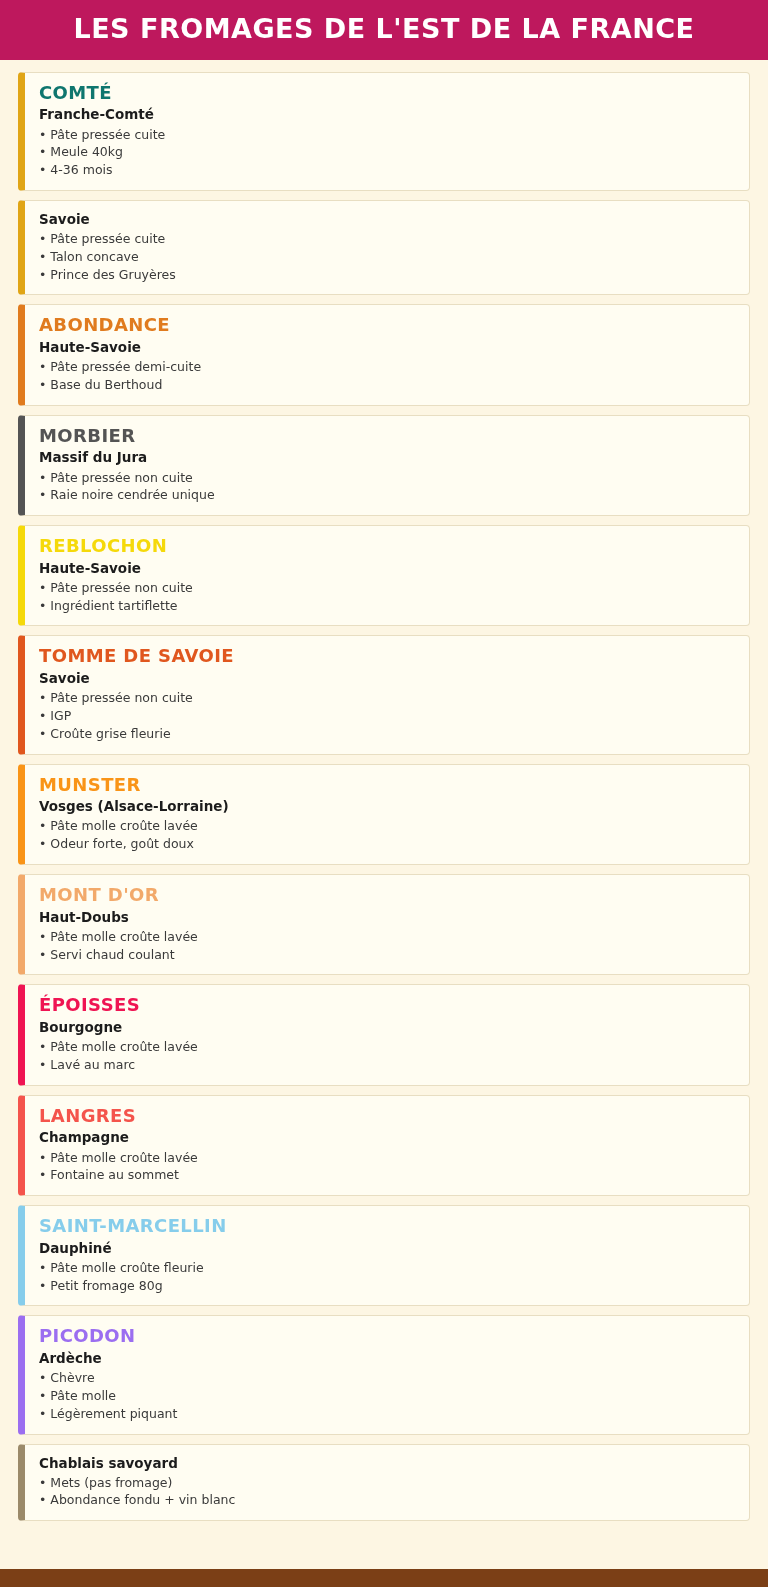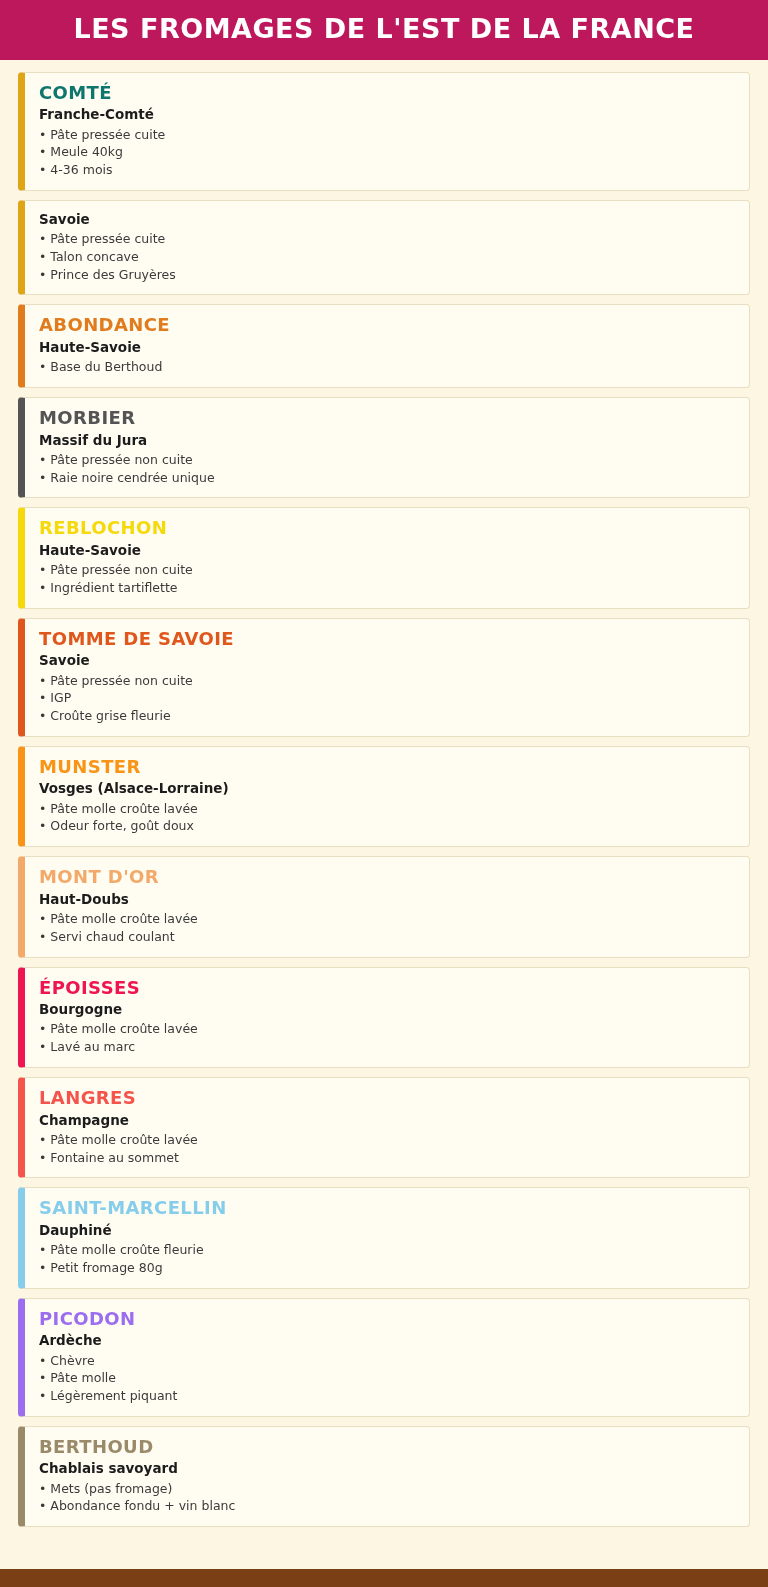--- a/index.html
+++ b/index.html
@@ -110,20 +110,21 @@
         <ul>
           <li>Pâte pressée cuite</li>
           <li>Talon concave</li>
           <li>Prince des Gruyères</li>
         </ul>
       </div>
       <div class="card" style="border-left-color: rgb(224, 123, 30);">
         <div class="name" style="color: rgb(224, 123, 30);">ABONDANCE</div>
         <div class="region">Haute-Savoie</div>
         <ul>
+          <li>Pâte pressée demi-cuite</li>
           <li>Base du Berthoud</li>
         </ul>
       </div>
       <div class="card" style="border-left-color: rgb(84, 84, 84);">
         <div class="name" style="color: rgb(84, 84, 84);">MORBIER</div>
         <div class="region">Massif du Jura</div>
         <ul>
           <li>Pâte pressée non cuite</li>
           <li>Raie noire cendrée unique</li>
         </ul>
@@ -188,21 +189,20 @@
       <div class="card" style="border-left-color: rgb(155, 110, 240);">
         <div class="name" style="color: rgb(155, 110, 240);">PICODON</div>
         <div class="region">Ardèche</div>
         <ul>
           <li>Chèvre</li>
           <li>Pâte molle</li>
           <li>Légèrement piquant</li>
         </ul>
       </div>
       <div class="card" style="border-left-color: rgb(155, 138, 106);">
-        <div class="name" style="color: rgb(155, 138, 106);">BERTHOUD</div>
         <div class="region">Chablais savoyard</div>
         <ul>
           <li>Mets (pas fromage)</li>
           <li>Abondance fondu + vin blanc</li>
         </ul>
       </div>
     </div>
 
   <div class="footer">
     

